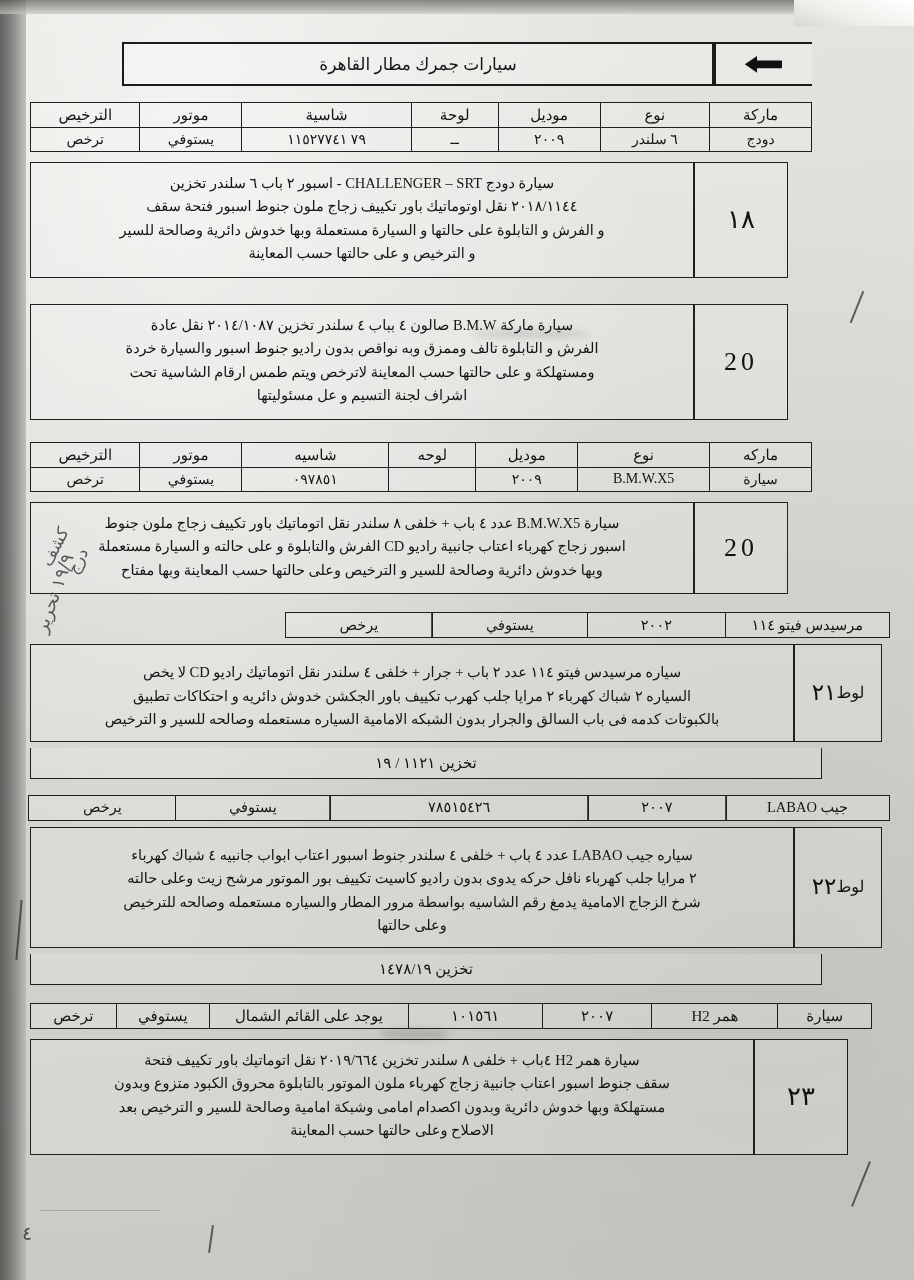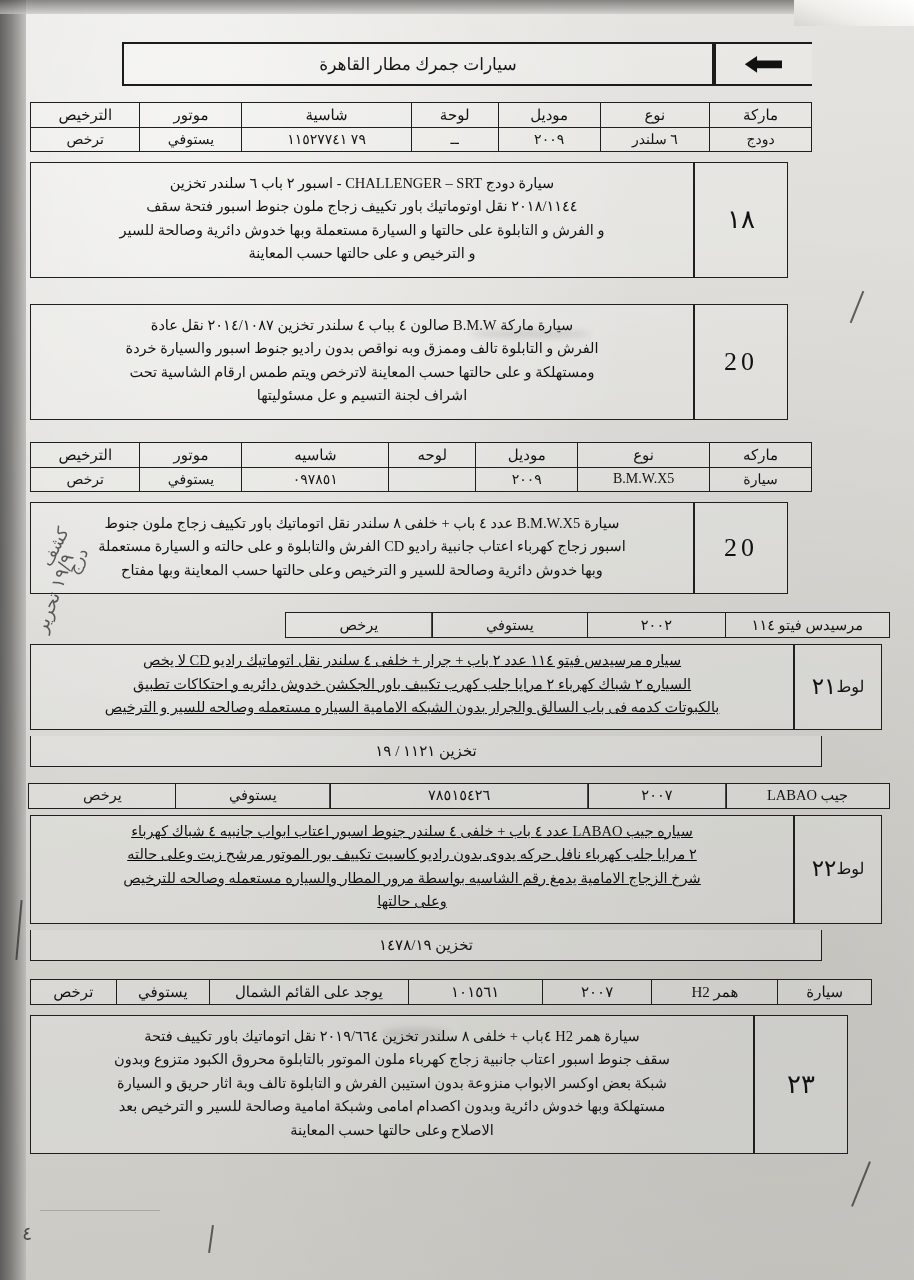--- a/index.html
+++ b/index.html
@@ -178,23 +178,22 @@
     justify-content: center;
     background: rgba(255,255,255,.18);
     font-size: 16px;
     color: #111;
     line-height: 1.5;
   }
   .lot-num .lot-num-val { font-size: 23px; letter-spacing: 3px; }
   .lot-text {
     flex: 1;
     border: 1.6px solid #1f1f1f;
-    padding: 4px 12px 9px 12px;
-    background: rgba(255,255,255,.18);
-    text-decoration: underline;
+    padding: 16px 12px 9px 12px;
+    background: rgba(255,255,255,.18);
   }
   .lot-text p {
     margin: 0;
     text-align: center;
     font-size: 14.5px;
     line-height: 1.62;
     color: #131313;
   }
   .storage-line {
     margin-top: 6px;
@@ -408,21 +407,20 @@
           <td class="hdr" style="width:11%">يستوفي</td>
           <td class="hdr" style="width:10%">ترخص</td>
         </tr>
       </tbody>
         </table>
       <div class="spec-wrap">
         <div class="num-box">٢٣</div>
         <div class="spec-box">
           <p>سيارة همر H2 ٤باب + خلفى ٨ سلندر تخزين ٢٠١٩/٦٦٤ نقل اتوماتيك باور تكييف فتحة</p>
           <p>سقف جنوط اسبور اعتاب جانبية زجاج كهرباء ملون الموتور بالتابلوة محروق الكبود متزوع وبدون</p>
-          <p>شبكة بعض اوكسر الابواب منزوعة بدون استيبن الفرش و التابلوة تالف وبة اثار حريق و السيارة</p>
           <p>مستهلكة وبها خدوش دائرية وبدون اكصدام امامى وشبكة امامية وصالحة للسير و الترخيص بعد</p>
           <p>الاصلاح وعلى حالتها حسب المعاينة</p>
         </div>
       </div>
     </div>
 
   </div>
 
   <div class="hand rot" style="left:36px;top:560px;">كشف</div>
   <div class="hand rot" style="left:62px;top:568px;">درج</div>

